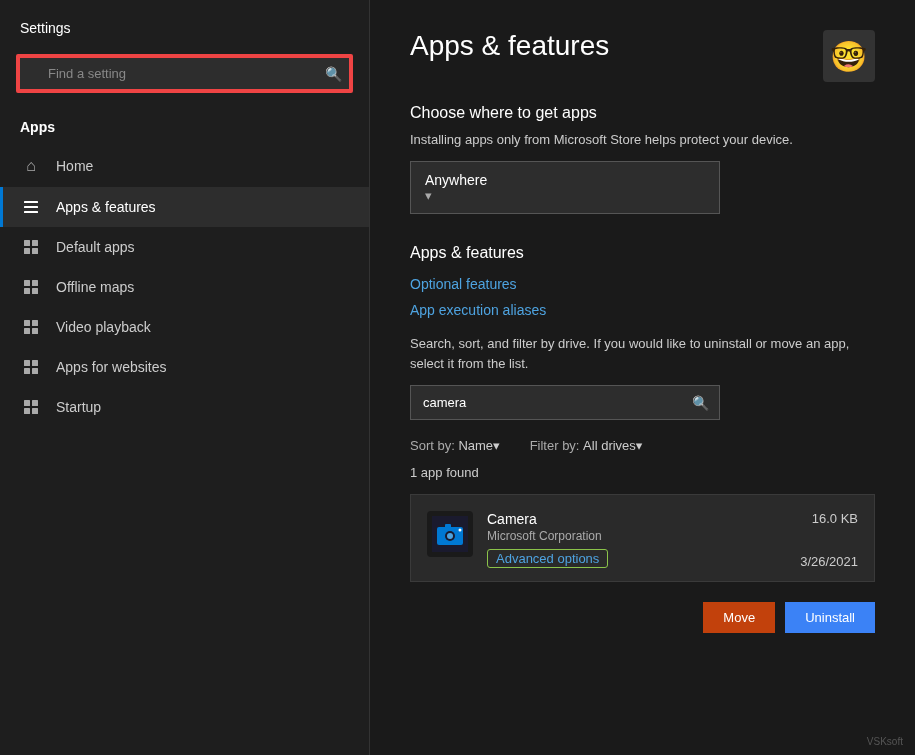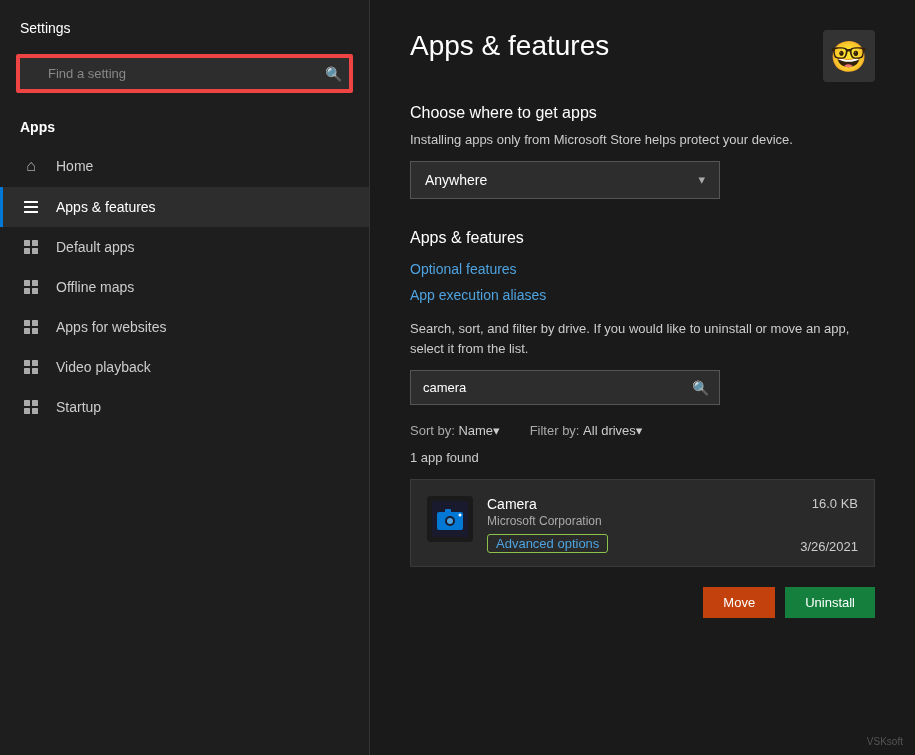--- a/index.html
+++ b/index.html
@@ -137,20 +137,21 @@
       background: #2d2d2d;
       border: 1px solid #555;
       color: #ffffff;
       padding: 10px 14px;
       font-size: 14px;
       display: flex;
       align-items: flex-start;
       justify-content: space-between;
       cursor: pointer;
       margin-bottom: 30px;
+      flex-direction: column;
     }
     .dropdown-select .chevron { font-size: 13px; color: #aaa; }
 
     .section-divider { margin-bottom: 14px; }
     .link-text {
       color: #4ea3e0;
       font-size: 14px;
       cursor: pointer;
       margin-bottom: 10px;
       display: block;
@@ -277,21 +278,21 @@
       font-size: 13px;
       cursor: pointer;
       border: none;
       font-family: 'Segoe UI', Arial, sans-serif;
     }
     .btn-move {
       background: #c2410c;
       color: #ffffff;
     }
     .btn-uninstall {
-      background: #15803d;
+      background: #3b82f6;
       color: #ffffff;
     }
 
     
     .watermark {
       position: absolute;
       bottom: 8px;
       right: 12px;
       font-size: 10px;
       color: #555;
@@ -346,32 +347,32 @@
   </div>
   <div class="sidebar-item">
     <span class="item-icon">
       <svg width="16" height="16" viewBox="0 0 16 16" fill="currentColor">
         <rect x="1" y="1" width="6" height="6" rx="0.5"></rect>
         <rect x="9" y="1" width="6" height="6" rx="0.5"></rect>
         <rect x="1" y="9" width="6" height="6" rx="0.5"></rect>
         <rect x="9" y="9" width="6" height="6" rx="0.5"></rect>
       </svg>
     </span>
-    <span>Apps for websites</span>
+    <span>Video playback</span>
   </div>
   <div class="sidebar-item">
     <span class="item-icon">
       <svg width="16" height="16" viewBox="0 0 16 16" fill="currentColor">
         <rect x="1" y="1" width="6" height="6" rx="0.5"></rect>
         <rect x="9" y="1" width="6" height="6" rx="0.5"></rect>
         <rect x="1" y="9" width="6" height="6" rx="0.5"></rect>
         <rect x="9" y="9" width="6" height="6" rx="0.5"></rect>
       </svg>
     </span>
-    <span>Video playback</span>
+    <span>Apps for websites</span>
   </div>
   <div class="sidebar-item">
     <span class="item-icon">
       <svg width="16" height="16" viewBox="0 0 16 16" fill="currentColor">
         <rect x="1" y="1" width="6" height="6" rx="0.5"></rect>
         <rect x="9" y="1" width="6" height="6" rx="0.5"></rect>
         <rect x="1" y="9" width="6" height="6" rx="0.5"></rect>
         <rect x="9" y="9" width="6" height="6" rx="0.5"></rect>
       </svg>
     </span>

